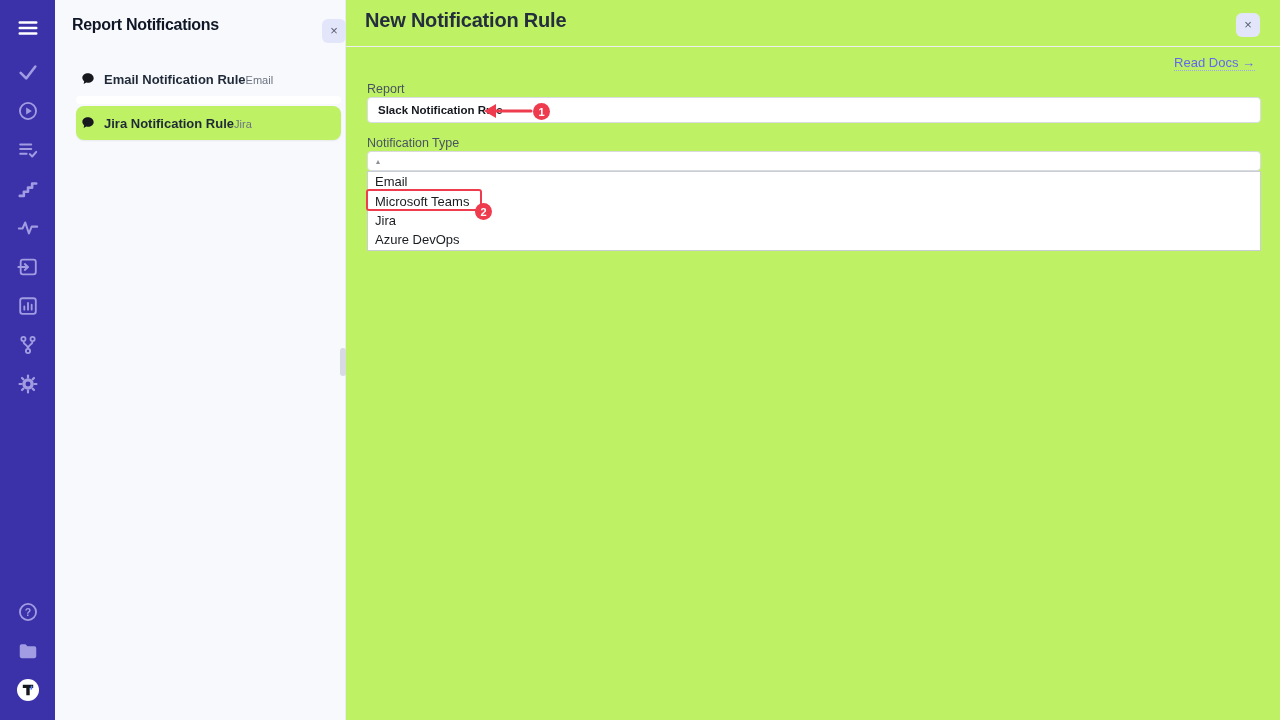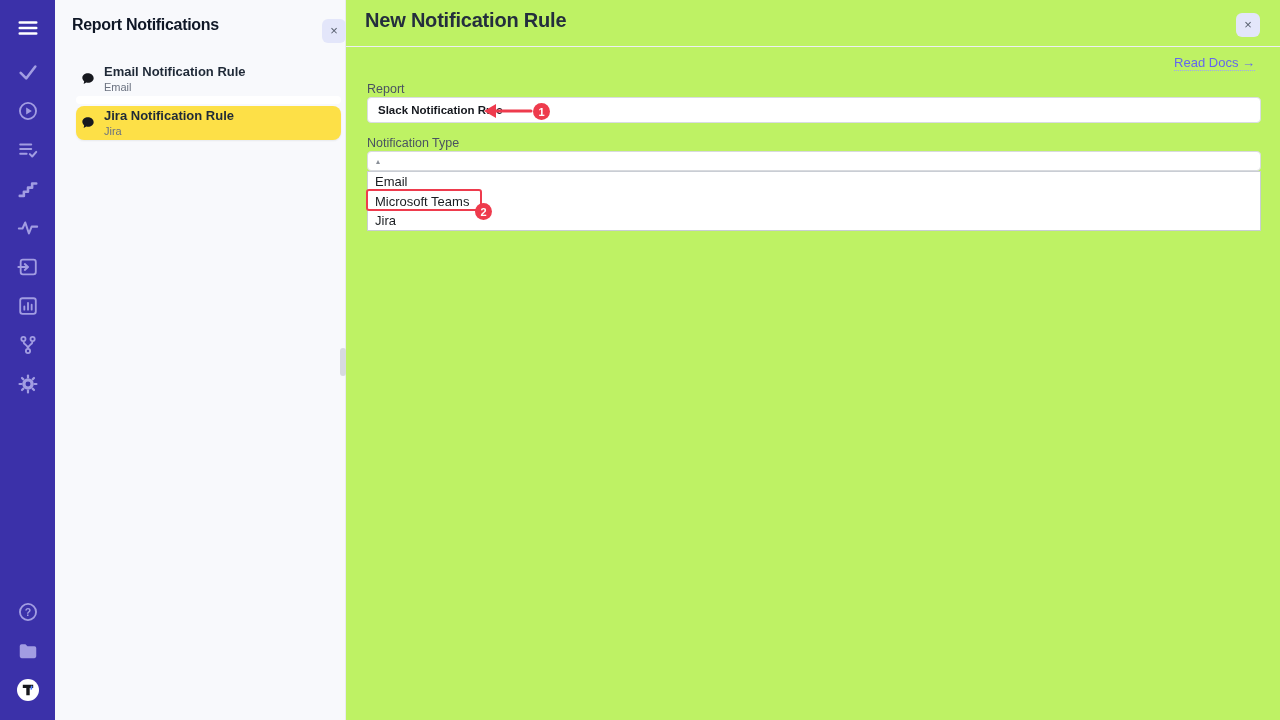--- a/index.html
+++ b/index.html
@@ -21,24 +21,24 @@
   .panel { left:55px; top:0; width:291px; height:720px; background:#F8F9FC;
     border-right:1px solid #E9EBF0; }
   .panel-title { left:17px; top:16px; font-size:16px; font-weight:bold;
     color:#0F1726; letter-spacing:-0.3px; }
   .close-btn { width:24px; height:24px; background:#E3E6FA; border:none; border-radius:6px;
     color:#565E6D; font-size:13px; line-height:24px; text-align:center; cursor:pointer; }
   .panel-close { left:267px; top:19px; z-index:6; }
   .panel-list { left:21px; top:62px; width:265px; }
   .rule-item { height:34px; display:flex; align-items:center; padding-left:4px;
     border-radius:8px; cursor:pointer; }
-  .rule-item.card { background:#fde047; box-shadow:0 1px 2px rgba(16,24,40,.07); }
+  .rule-item.card { background:#bef264; box-shadow:0 1px 2px rgba(16,24,40,.07); }
   .list-divider { height:8px; background:#FFFFFF; border-radius:8px; margin:0 0 2px 0; }
   .bubble { width:16px; height:16px; margin-right:8px; flex:0 0 auto; }
-  .rule-text { display:flex; flex-direction:column; }
+  .rule-text { display:flex; flex-direction:row; }
   .rule-title { font-size:13px; font-weight:bold; color:#1F2937; line-height:15px; }
   .rule-sub { font-size:11px; color:#6B7280; line-height:13px; margin-top:2px; }
 
   
   .resize-handle { left:340px; top:348px; width:6px; height:28px; background:#D7DAE0;
     border-radius:3px; z-index:5; cursor:col-resize; }
 
   
   .main { left:346px; top:0; width:934px; height:720px; background:#bef264; }
   .main-header { left:0; top:0; width:934px; height:47px; border-bottom:1px solid #EDEFF4; }
@@ -223,17 +223,18 @@
   <div class="abs field-label lbl-type">Notification Type</div>
 
   <div class="abs select-closed">
     <span class="select-caret">▴</span>
   </div>
 
   <div class="abs listbox">
     <div class="option">Email</div>
     <div class="option">Microsoft Teams</div>
     <div class="option">Jira</div>
+    <div class="option">Azure DevOps</div>
   </div>
 
   <div class="abs anno-box"></div>
   <div class="abs badge badge-2">2</div>
 </div>
 
 </body></html>

